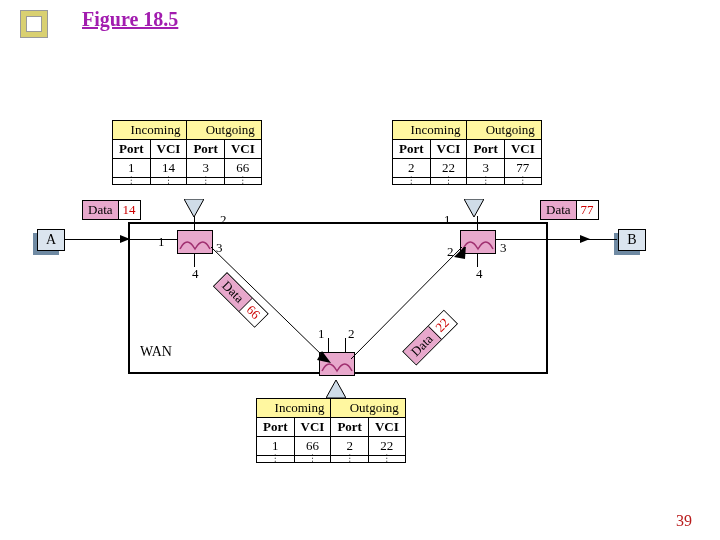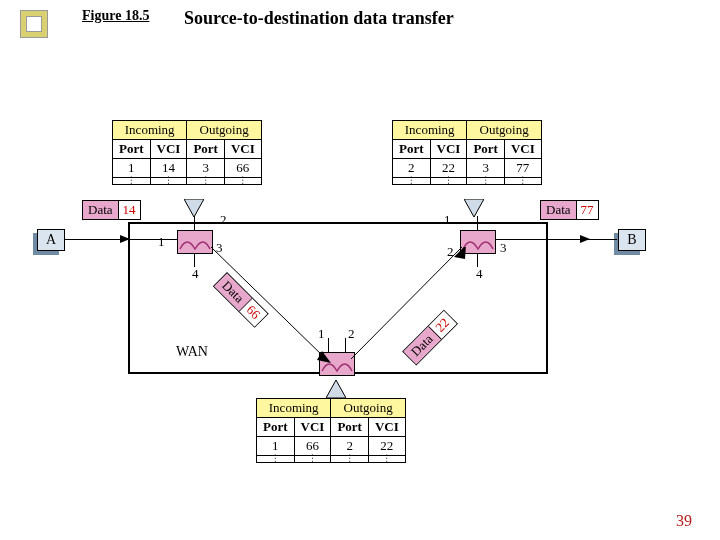--- a/index.html
+++ b/index.html
@@ -1,60 +1,59 @@
 <!DOCTYPE html>
 <html><head>
 <meta charset="utf-8">
 <style>
   body { margin:0; font-family:"Times New Roman",serif; background:#fff; width:720px; height:540px; position:relative; color:#000; }
   #stage { position:absolute; inset:0; }
   .abs { position:absolute; }
-  .figlabel { color:#000000; font-weight:bold; font-size:14px; text-decoration:underline; }
+  .figlabel { color:#a21caf; font-weight:bold; font-size:20px; text-decoration:underline; }
   .figtitle { font-weight:bold; font-size:18px; }
   .bullet-o { width:26px; height:26px; background:#d9d071; border:1px solid #999; }
   .bullet-i { position:absolute; left:6px; top:6px; width:14px; height:14px; background:#fff; border:1px solid #999; }
   .pagenum { color:#b91c1c; font-size:16px; }
 
   table.route { border-collapse:collapse; font-size:13px; background:#fff; }
   table.route th { border:1px solid #000; padding:1px 6px; font-weight:bold; }
   table.route td { border:1px solid #000; padding:1px 8px; text-align:center; }
-  table.route .grp { background:#fff7a0; font-weight:normal; }
+  table.route .grp { background:#fff7a0; font-weight:normal;text-align:right; }
   table.route .dots td { line-height:4px; font-size:9px; padding:0 0 2px; }
 
   .wan { border:2px solid #000; }
   .term { border:1px solid #000; background:#dbe5ef; font-size:14px; text-align:center; padding:2px 0; }
   .term-shadow { background:#6f8aa3; }
 
   .packet { border:1px solid #000; display:flex; font-size:13px; }
   .packet .d { background:#e8a8cc; padding:1px 5px; border-right:1px solid #000; }
   .packet .v { background:#fff; padding:1px 4px; color:#c00; }
 
   .swbox { width:34px; height:22px; border:1px solid #000; background:#e8a8cc; }
   .swbox svg { width:100%; height:100%; display:block; }
 
   .line { background:#000; }
   .portnum { font-size:13px; }
-  .wanlbl { font-size:14px;margin-left:36px; }
+  .wanlbl { font-size:14px; }
 
   .rot45 { transform:rotate(45deg); transform-origin:left top; }
   .rot-45 { transform:rotate(-45deg); transform-origin:right top; }
 
   .arrow-r { width:0;height:0;border-top:4px solid transparent;border-bottom:4px solid transparent;border-left:10px solid #000; }
 </style>
 </head>
 <body>
 <div id="stage">
 
   <div class="abs" style="left:20px; top:10px;">
     <div class="bullet-o">
         <div class="bullet-i"></div>
       </div>
   </div>
   <div class="abs figlabel" style="left:82px; top:8px;">Figure 18.5</div>
-  <div class="abs figtitle" style="left:184px; top:8px;">Source-to-destination data transfer</div>
 
   <table class="abs route" style="left:112px; top:120px;">
     <tbody>
         <tr>
           <th class="grp" colspan="2">Incoming</th>
           <th class="grp" colspan="2">Outgoing</th>
         </tr>
     <tr>
           <th>Port</th>
           <th>VCI</th>

